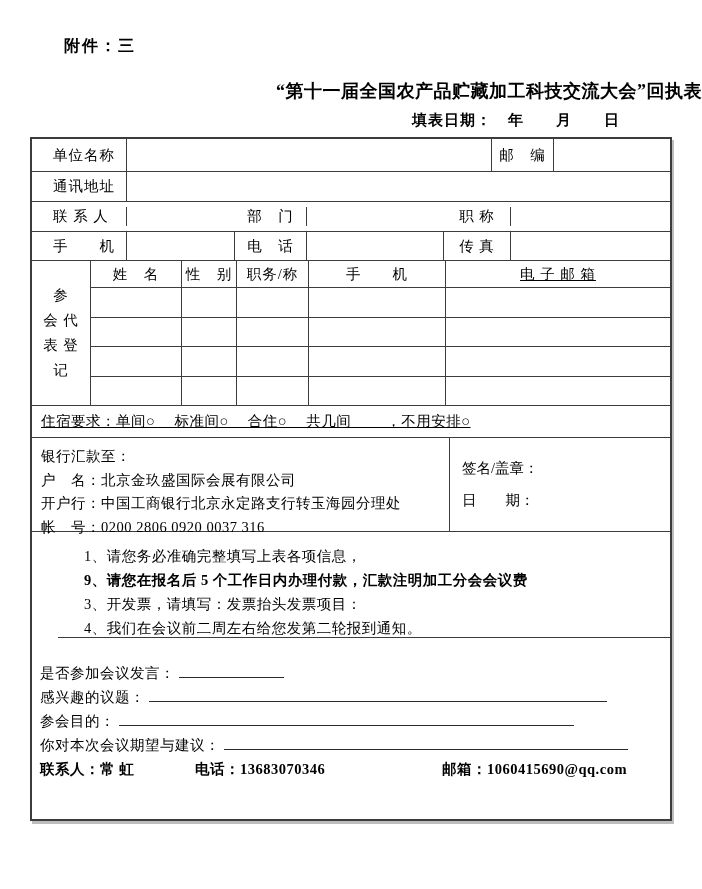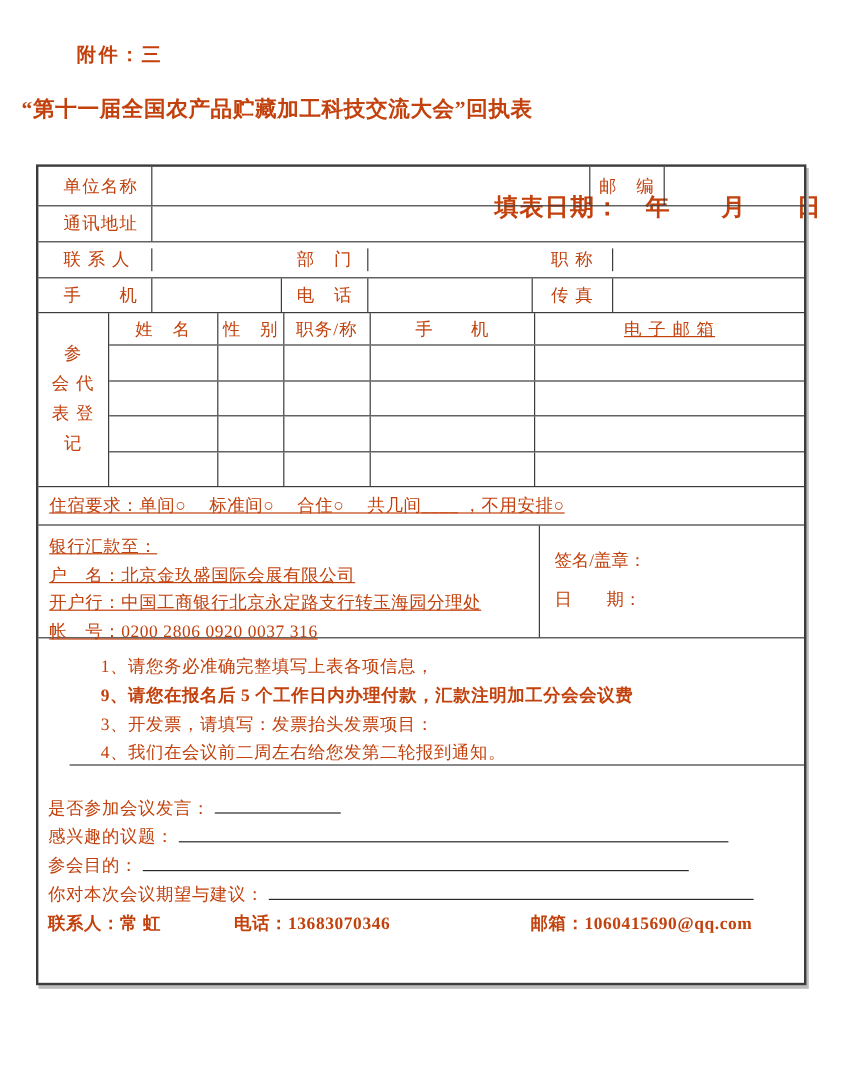--- a/index.html
+++ b/index.html
@@ -1,37 +1,36 @@
 <!DOCTYPE html>
 <html><head>
 <meta charset="utf-8">
 <style>
   * { box-sizing: border-box; margin: 0; padding: 0; }
   html,body { background:#ffffff; }
   .page {
     position: relative;
     width: 702px; height: 889px;
     background: #ffffff;
-    color: #c2410c;
+    color: #000000;
     font-family: "Liberation Serif", "DejaVu Serif", serif;
     overflow: hidden;
   }
   .attachment {
     position: absolute; left: 64px; top: 36px;
     font-size: 16px; font-weight: bold; letter-spacing: 2px;
   }
   .title {
     position: absolute; left: 0; right: 0; top: 79px;
-    text-align: left; font-size: 18px; font-weight: bold;
+    text-align: right; font-size: 18px; font-weight: bold;
     letter-spacing: 0.5px;
-    margin-left: 18px;
   }
   .dateline {
     position: absolute; left: 412px; top: 111px;
-    font-size: 20px; font-weight: bold; letter-spacing: 1px; margin-top: 48px;
+    font-size: 15px; font-weight: bold; letter-spacing: 1px;
   }
   
   .formtable {
     position: absolute; left: 30px; top: 137px;
     width: 642px; height: 684px;
     border: 2px solid #3c3c3c;
     box-shadow: 2px 3px 0 #bdbdbd;
     display: flex; flex-direction: column;
     font-size: 14.5px;
   }
@@ -70,21 +69,21 @@
   .dw-name { width: 91px; }
   .dw-gender { width: 55px; }
   .dw-duty { width: 72px; }
   .dw-mobile { width: 137px; }
   
   .rAcc { height: 32px; }
   .rAcc .cell { padding-left: 9px; letter-spacing: 0.5px; }
   .rBank { height: 94px; }
   .bank-left {
     width: 418px; border-right: 1px solid #3c3c3c;
-    padding: 7px 10px 0 9px; line-height: 23.5px; letter-spacing: 0.5px; text-decoration: underline;
+    padding: 7px 10px 0 9px; line-height: 23.5px; letter-spacing: 0.5px;
   }
   .bank-right { flex: 1; padding: 14px 0 0 12px; line-height: 32px; }
   .rNotes { height: 106px; padding: 12px 10px 0 26px; line-height: 24px; letter-spacing: 0.5px; margin-left: 26px; }
   .note.bold { font-weight: bold; }
   .rQuest { flex: 1; padding: 26px 8px 0 8px; }
   .qline { height: 24px; white-space: nowrap; letter-spacing: 0.5px; }
   .uline {
     display: inline-block; height: 13px;
     border-bottom: 1px solid #2a2a2a; margin-left: 4px;
   }

